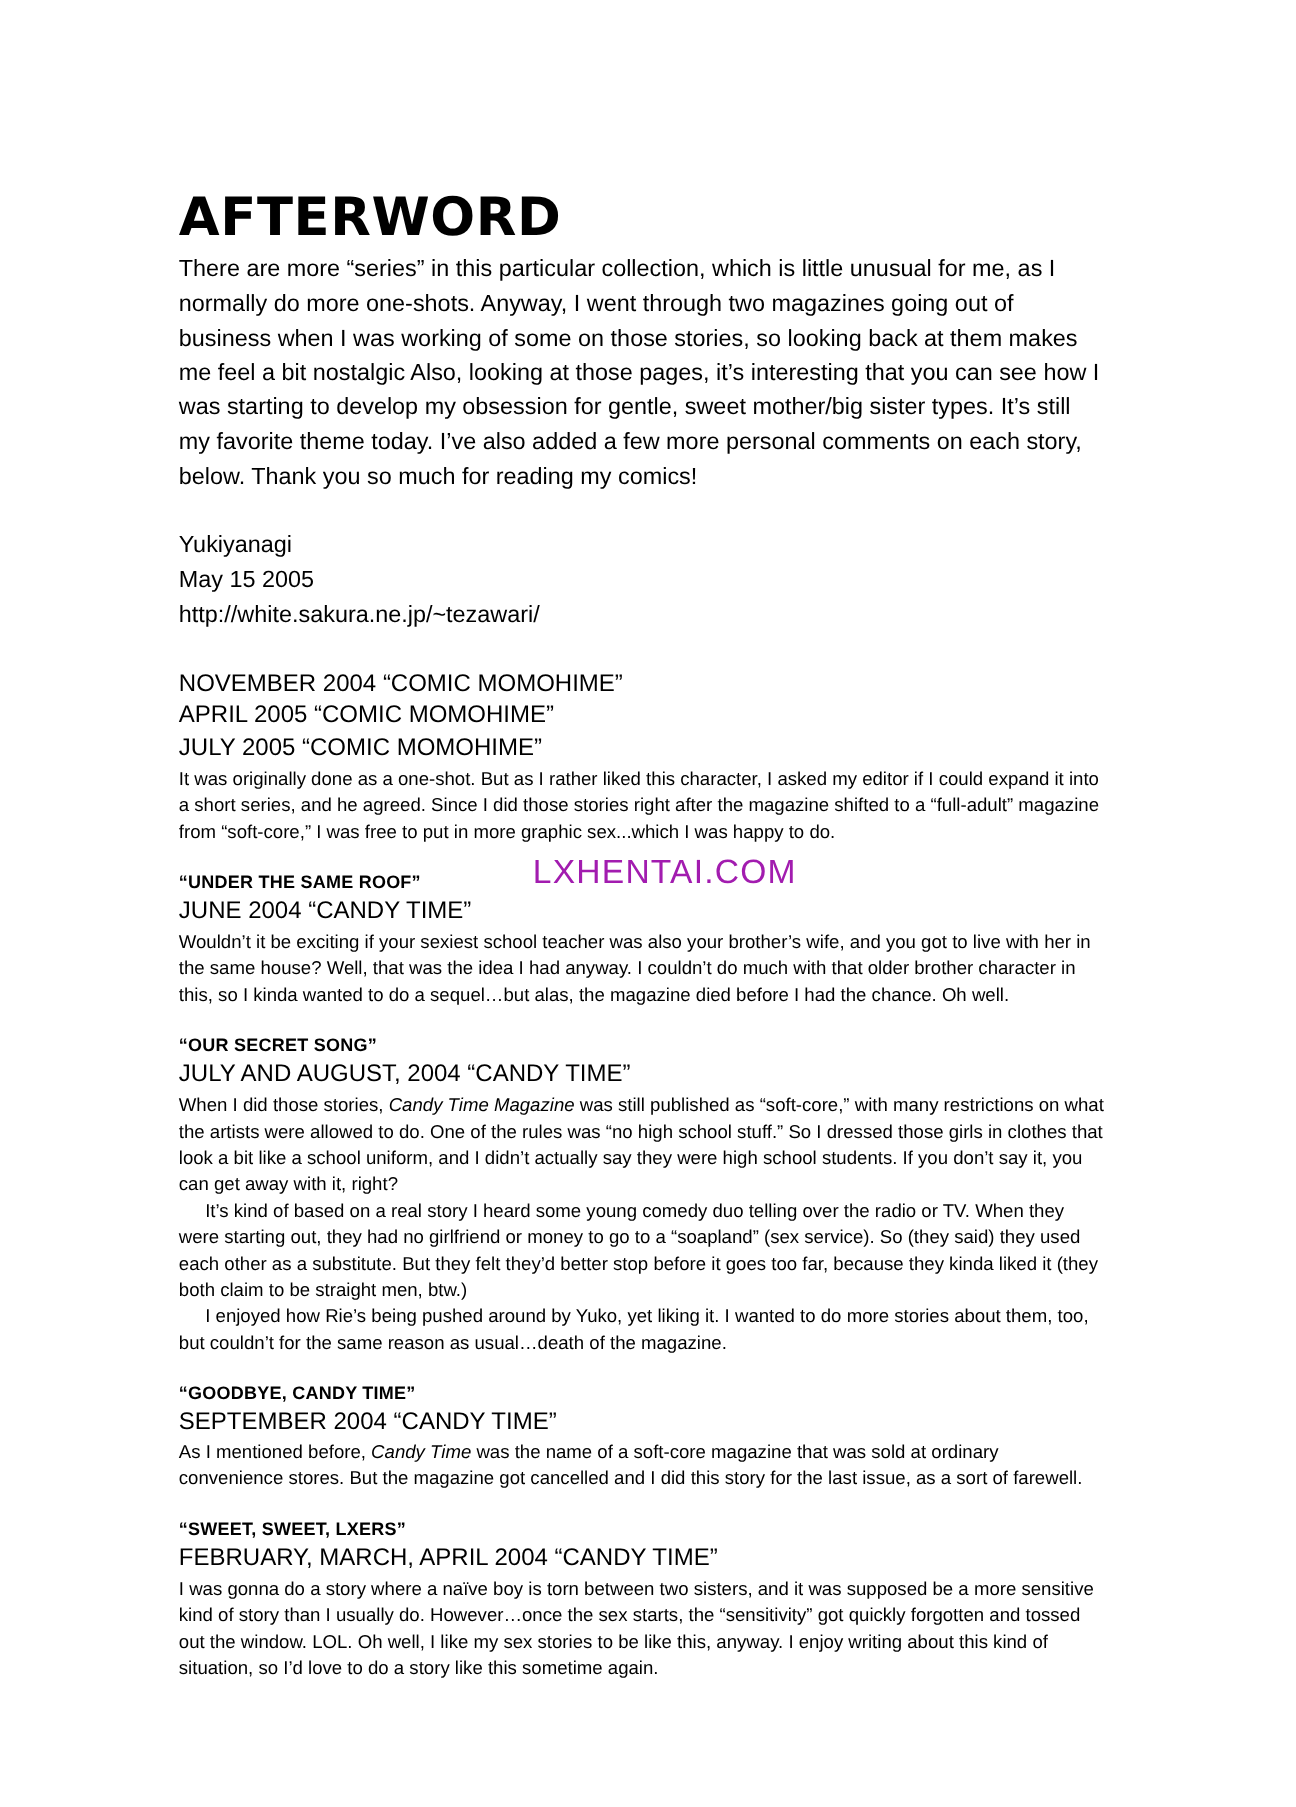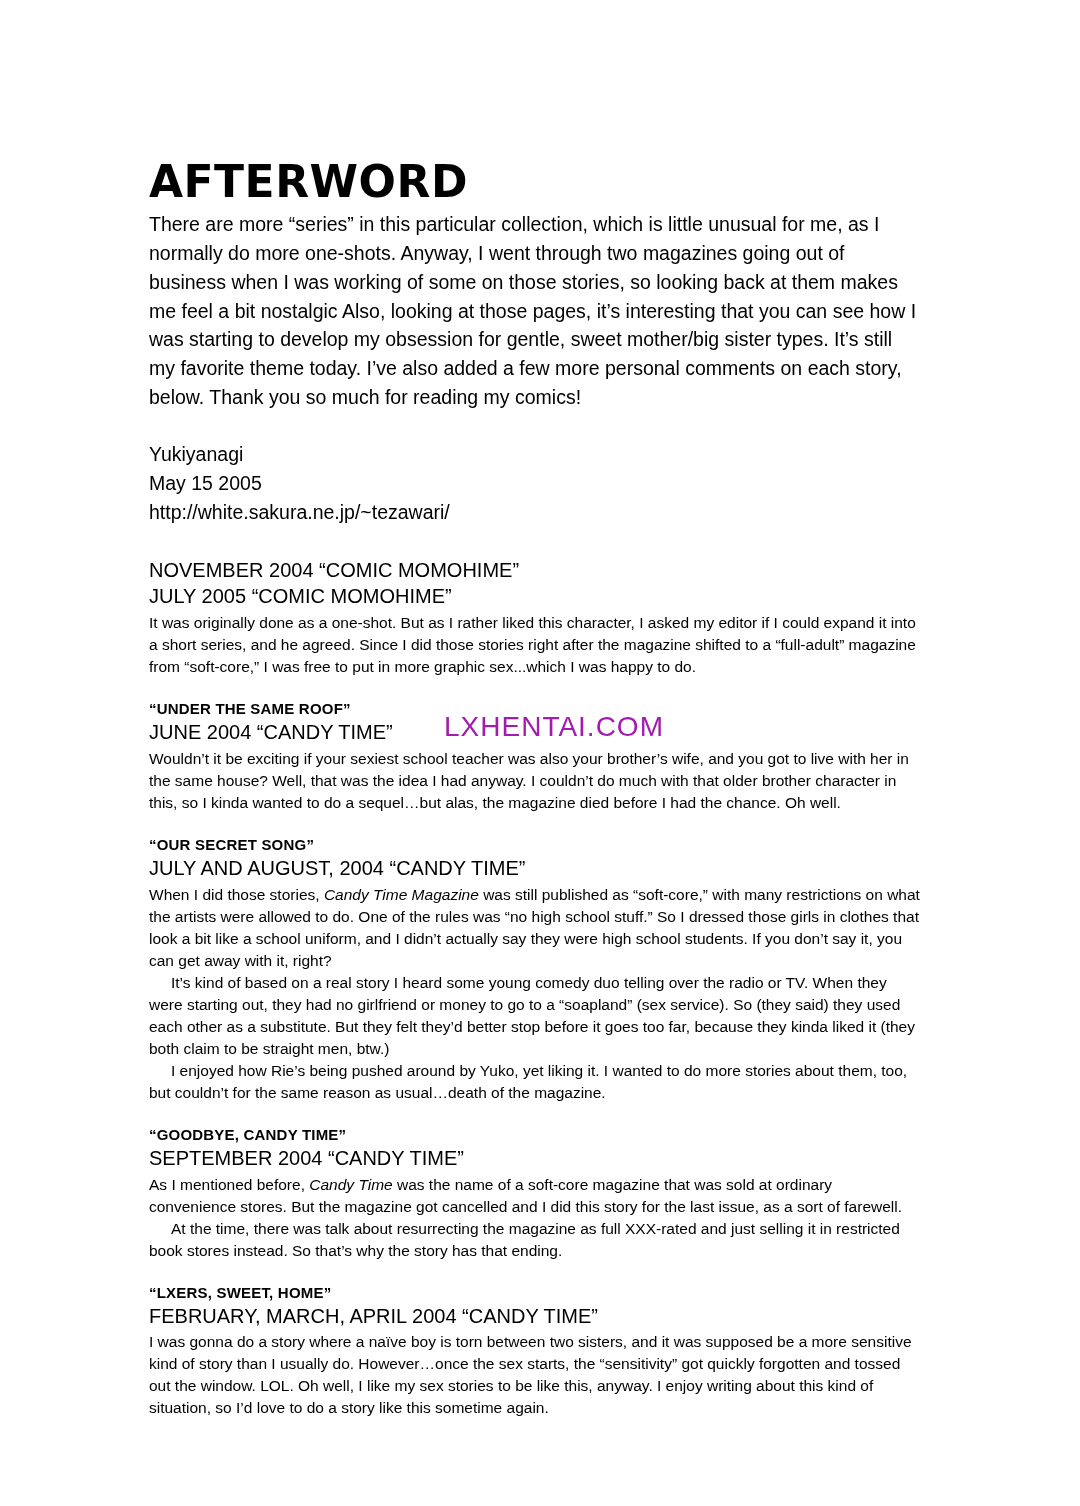--- a/index.html
+++ b/index.html
@@ -120,20 +120,21 @@
     <div class="signature">
       <span class="sig-line">Yukiyanagi</span>
       <span class="sig-line">May 15 2005</span>
       <span class="sig-line">http://white.sakura.ne.jp/~tezawari/</span>
     </div>
 
     <div class="sections" id="sections-container">
         <div class="section">
           <div class="sec-credit">
             <div>NOVEMBER 2004 “COMIC MOMOHIME”</div>
+            <div>APRIL 2005 “COMIC MOMOHIME”</div>
             <div>JULY 2005 “COMIC MOMOHIME”</div>
           </div>
           <div class="sec-body">
             <p>It was originally done as a one-shot. But as I rather liked this character, I asked my editor if I could expand it into a short series, and he agreed. Since I did those stories right after the magazine shifted to a “full-adult” magazine from “soft-core,” I was free to put in more graphic sex...which I was happy to do.</p>
           </div>
         </div>
         <div class="section">
           <div class="sec-title">“UNDER THE SAME ROOF”</div>
           <div class="sec-credit">
             <div>JUNE 2004 “CANDY TIME”</div>
@@ -153,25 +154,24 @@
             <p class="indent">I enjoyed how Rie’s being pushed around by Yuko, yet liking it. I wanted to do more stories about them, too, but couldn’t for the same reason as usual…death of the magazine.</p>
           </div>
         </div>
         <div class="section">
           <div class="sec-title">“GOODBYE, CANDY TIME”</div>
           <div class="sec-credit">
             <div>SEPTEMBER 2004 “CANDY TIME”</div>
           </div>
           <div class="sec-body">
             <p>As I mentioned before, <em>Candy Time</em> was the name of a soft-core magazine that was sold at ordinary convenience stores. But the magazine got cancelled and I did this story for the last issue, as a sort of farewell.</p>
-            <p class="indent">At the time, there was talk about resurrecting the magazine as full XXX-rated and just selling it in restricted book stores instead. So that’s why the story has that ending.</p>
           </div>
         </div>
         <div class="section">
-          <div class="sec-title">“LXERS, SWEET, HOME”</div>
+          <div class="sec-title">“SWEET, SWEET, LXERS”</div>
           <div class="sec-credit">
             <div>FEBRUARY, MARCH, APRIL 2004 “CANDY TIME”</div>
           </div>
           <div class="sec-body">
             <p>I was gonna do a story where a naïve boy is torn between two sisters, and it was supposed be a more sensitive kind of story than I usually do. However…once the sex starts, the “sensitivity” got quickly forgotten and tossed out the window. LOL. Oh well, I like my sex stories to be like this, anyway. I enjoy writing about this kind of situation, so I’d love to do a story like this sometime again.</p>
           </div>
         </div>
       </div>
 
   </div>

